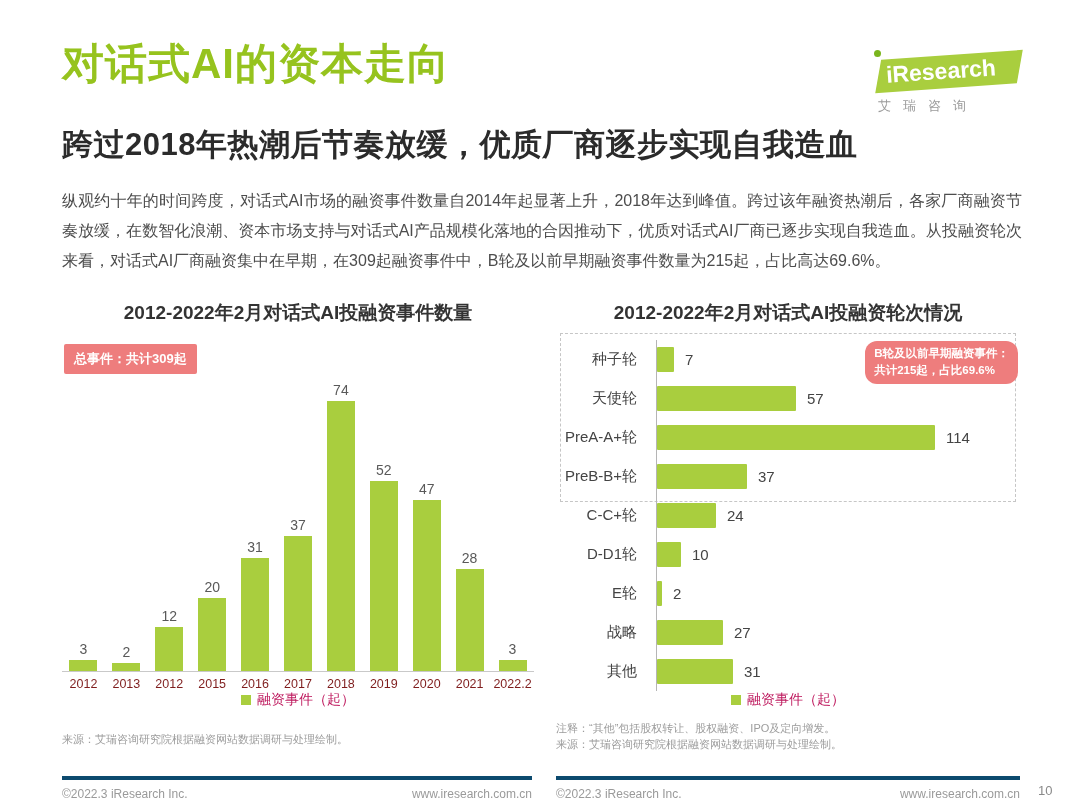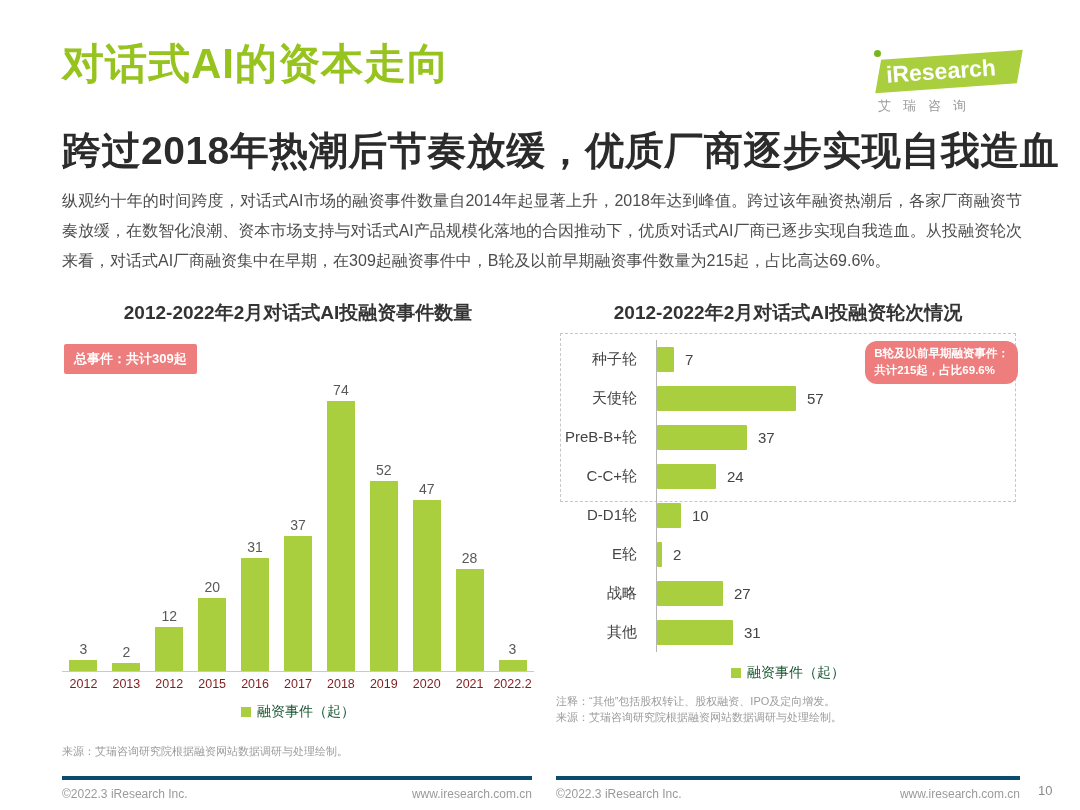--- a/index.html
+++ b/index.html
@@ -10,21 +10,21 @@
     --body:#555555;
     --muted:#999999;
     --axis:#c6c6c6;
   }
   *{margin:0;padding:0;box-sizing:border-box;}
   html,body{background:#ffffff;}
   body{font-family:"Liberation Sans","DejaVu Sans",sans-serif;}
   .page{position:relative;width:1080px;height:810px;background:#ffffff;overflow:hidden;}
 
   .page-title{position:absolute;left:62px;top:36px;font-size:42px;font-weight:700;color:var(--title-green);letter-spacing:1px;}
-  .page-subtitle{position:absolute;left:62px;top:124px;font-size:39px;font-weight:700;color:var(--ink);letter-spacing:.5px;}
+  .page-subtitle{position:absolute;left:62px;top:124px;font-size:31px;font-weight:700;color:var(--ink);letter-spacing:.5px;}
   .body-text{position:absolute;left:62px;top:186px;width:960px;font-size:16px;line-height:30px;color:#4d4d4d;text-align:justify;}
 
   
   .logo{position:absolute;left:866px;top:50px;width:158px;}
   .logo-mark{position:relative;width:156px;height:42px;}
   .logo-band{position:absolute;left:12px;top:5px;width:142px;height:33px;background:var(--green);transform:rotate(-4deg) skewX(-14deg);}
   .logo-text{position:absolute;left:20px;top:8px;font-size:23px;font-weight:700;color:#ffffff;transform:rotate(-4deg);}
   .logo-dot{position:absolute;left:8px;top:0;width:7px;height:7px;border-radius:50%;background:#7ab51d;}
   .logo-cn{margin-top:5px;padding-left:12px;font-size:13px;color:#9b9b9b;letter-spacing:12px;white-space:nowrap;}
 
@@ -48,21 +48,21 @@
   
   .hchart{position:relative;margin-top:14px;}
   .hrows{position:relative;z-index:1;}
   .hrow{display:flex;align-items:center;height:39px;}
   .hlabel{width:100px;text-align:right;padding-right:19px;font-size:15px;color:#444444;white-space:nowrap;}
   .hwrap{flex:1;display:flex;align-items:center;align-self:stretch;border-left:1px solid #b5b5b5;}
   .hbar{height:25px;background:var(--green);border-radius:1px;}
   .hval{margin-left:11px;font-size:15px;color:#444444;}
   .dash-box{position:absolute;left:4px;right:4px;top:-7px;height:169px;border:1px dashed var(--axis);z-index:0;}
 
-  .legend{display:flex;align-items:center;justify-content:center;margin-top:12px;font-size:14px;color:#14532d;}
+  .legend{display:flex;align-items:center;justify-content:center;margin-top:0;font-size:14px;color:#be185d;}
   .legend-sq{display:inline-block;width:10px;height:10px;background:var(--green);margin-right:6px;}
 
   .source-note{font-size:11px;color:#9c9c9c;}
   .left-source{margin-top:23px;}
   .right-notes{margin-top:11px;line-height:16px;}
 
   
   .footer-col{position:absolute;top:776px;border-top:4px solid #0c4a6e;display:flex;justify-content:space-between;padding-top:7px;font-size:12px;color:#9a9a9a;}
   .footer-left{left:62px;width:470px;}
   .footer-right{left:556px;width:464px;}
@@ -174,20 +174,27 @@
             </div>
           </div>
           <div class="hrow">
             <div class="hlabel">天使轮</div>
             <div class="hwrap">
               <div class="hbar" style="width: 139px;"></div>
               <div class="hval">57</div>
             </div>
           </div>
           <div class="hrow">
+            <div class="hlabel">PreA-A+轮</div>
+            <div class="hwrap">
+              <div class="hbar" style="width: 278px;"></div>
+              <div class="hval">114</div>
+            </div>
+          </div>
+          <div class="hrow">
             <div class="hlabel">PreB-B+轮</div>
             <div class="hwrap">
               <div class="hbar" style="width: 90px;"></div>
               <div class="hval">37</div>
             </div>
           </div>
           <div class="hrow">
             <div class="hlabel">C-C+轮</div>
             <div class="hwrap">
               <div class="hbar" style="width: 59px;"></div>

